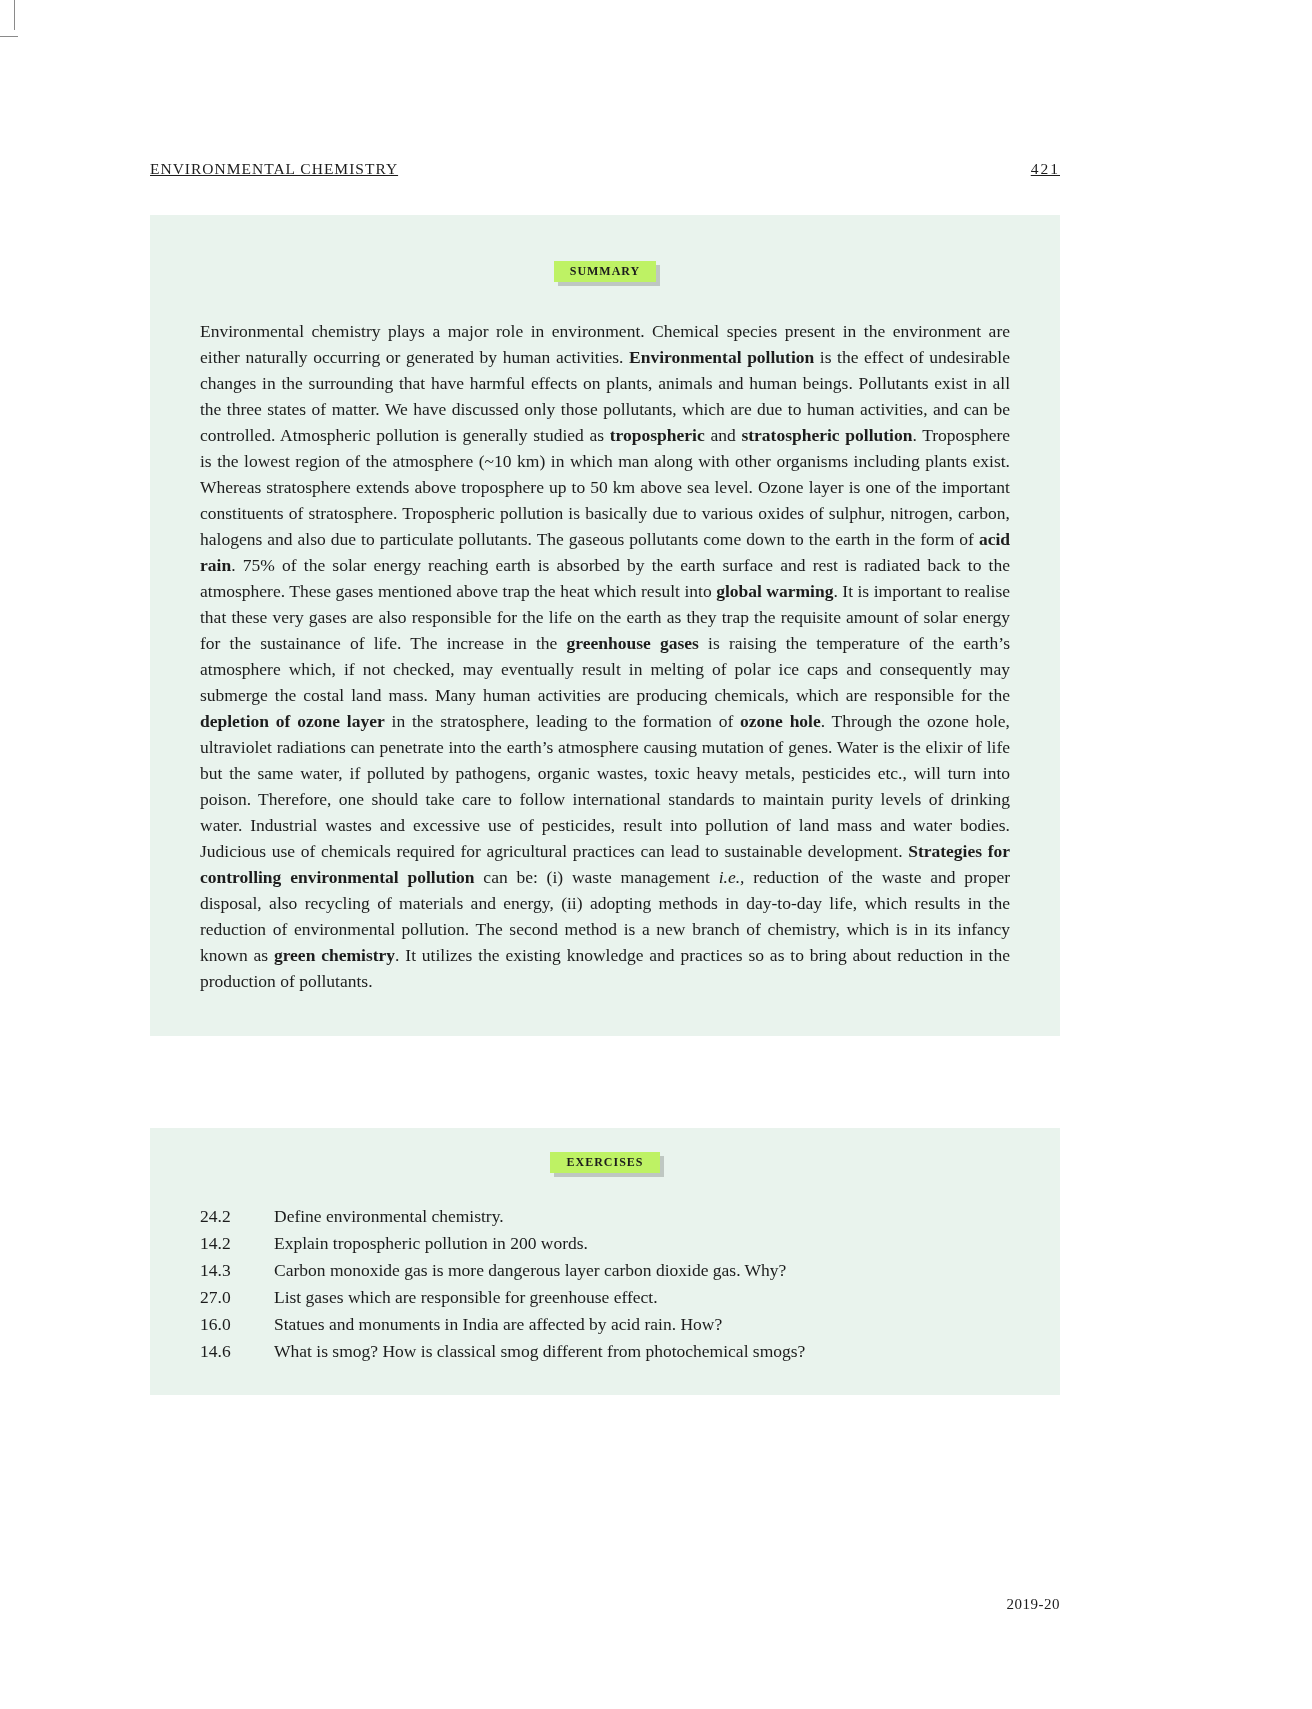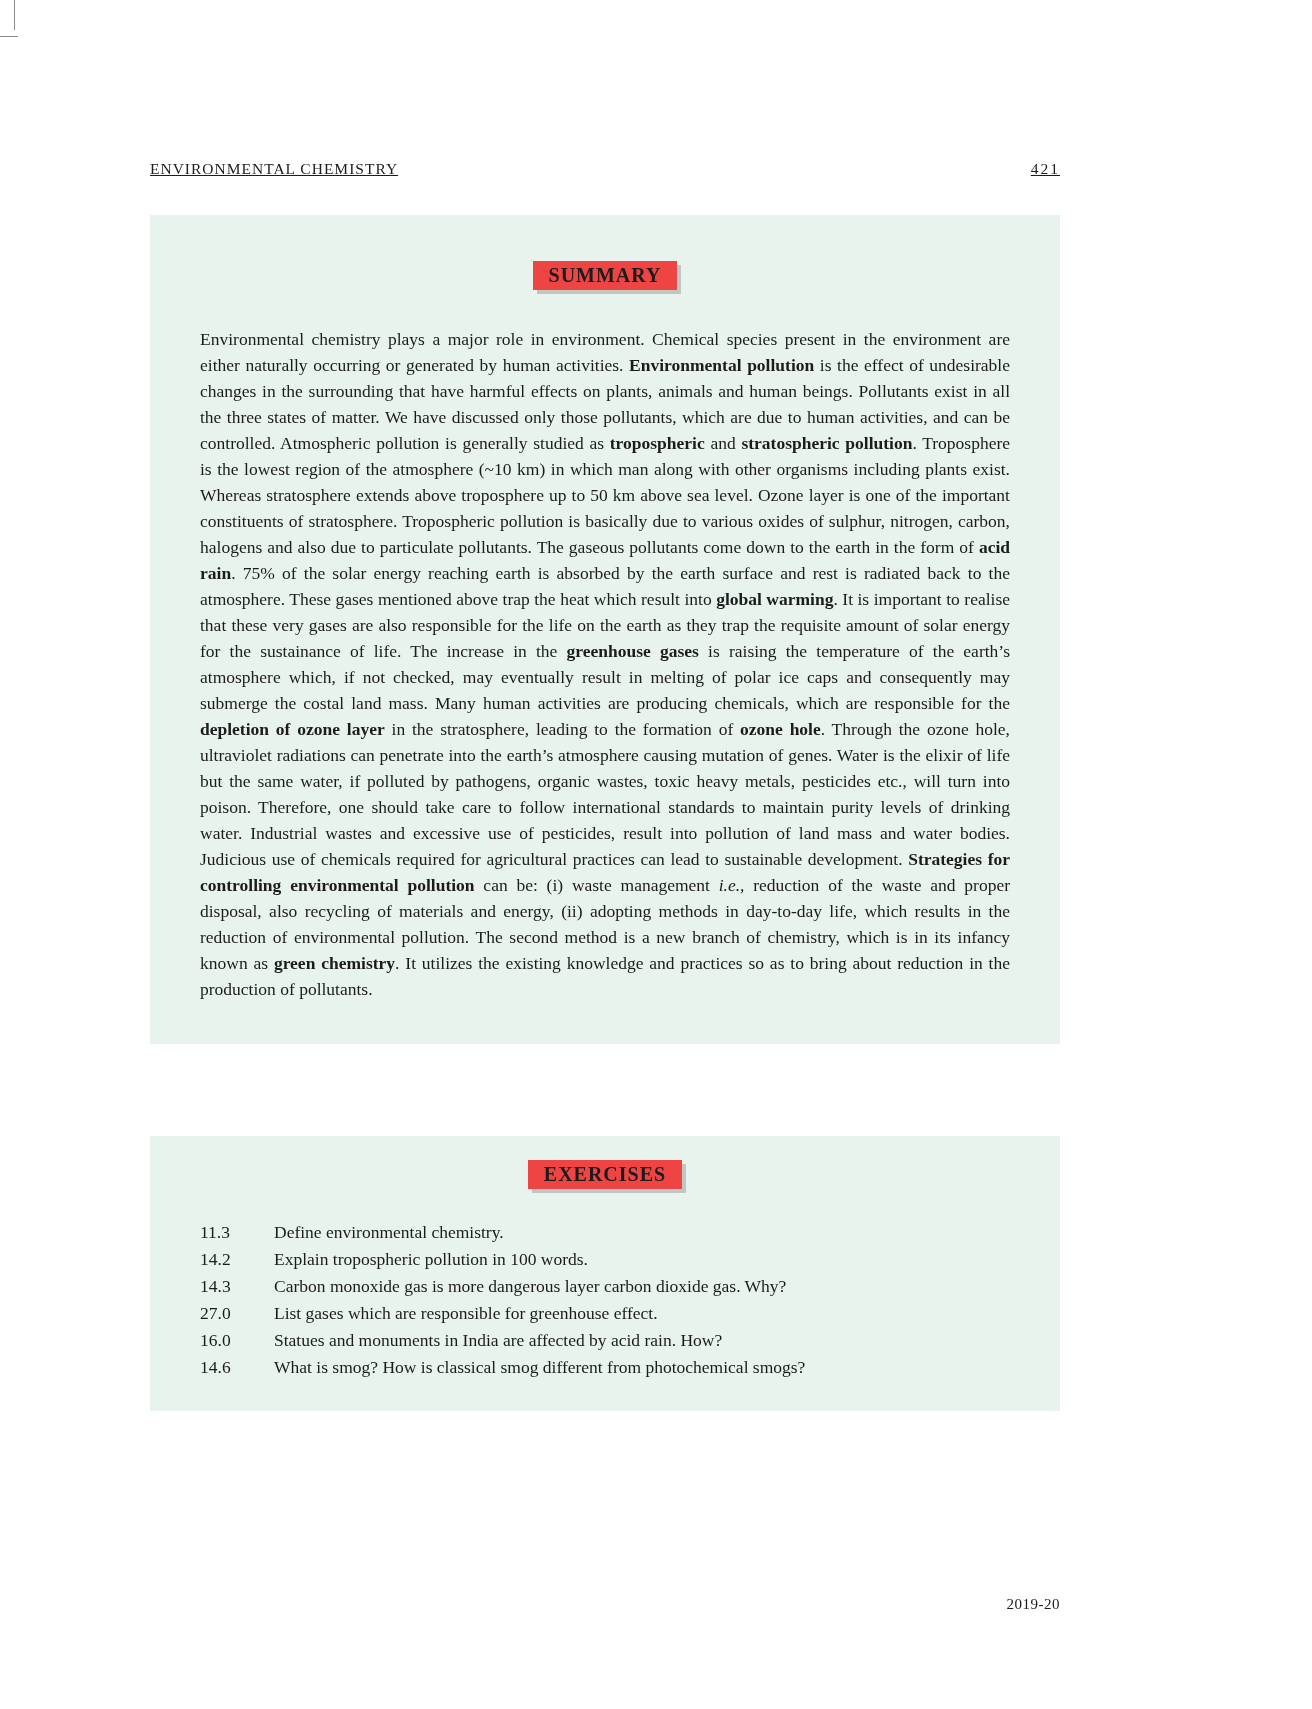--- a/index.html
+++ b/index.html
@@ -67,24 +67,24 @@
   .summary-box {
     padding: 46px 50px 42px 50px;
   }
 
   .section-heading-wrap {
     text-align: center;
     margin-bottom: 36px;
   }
   .section-heading {
     display: inline-block;
-    background: #ef4444;
+    background: #bef264;
     box-shadow: 4px 4px 0 rgba(0, 0, 0, 0.18);
     padding: 3px 16px;
-    font-size: 20px;
+    font-size: 12px;
     font-weight: 700;
     letter-spacing: 1px;
   }
 
   .summary-paragraph {
     font-size: 17.5px;
     line-height: 26px;
     text-align: justify;
   }
   .summary-paragraph .b { font-weight: 700; }
@@ -143,26 +143,26 @@
   </div>
 
   <div class="box-gap"></div>
 
   <div class="green-box exercises-box">
     <div class="section-heading-wrap">
       <span class="section-heading">EXERCISES</span>
     </div>
     <div>
         <div class="exercise-row">
-          <span class="ex-num">11.3</span>
+          <span class="ex-num">24.2</span>
           <span class="ex-text">Define environmental chemistry.</span>
         </div>
         <div class="exercise-row">
           <span class="ex-num">14.2</span>
-          <span class="ex-text">Explain tropospheric pollution in 100 words.</span>
+          <span class="ex-text">Explain tropospheric pollution in 200 words.</span>
         </div>
         <div class="exercise-row">
           <span class="ex-num">14.3</span>
           <span class="ex-text">Carbon monoxide gas is more dangerous layer carbon dioxide gas. Why?</span>
         </div>
         <div class="exercise-row">
           <span class="ex-num">27.0</span>
           <span class="ex-text">List gases which are responsible for greenhouse effect.</span>
         </div>
         <div class="exercise-row">

